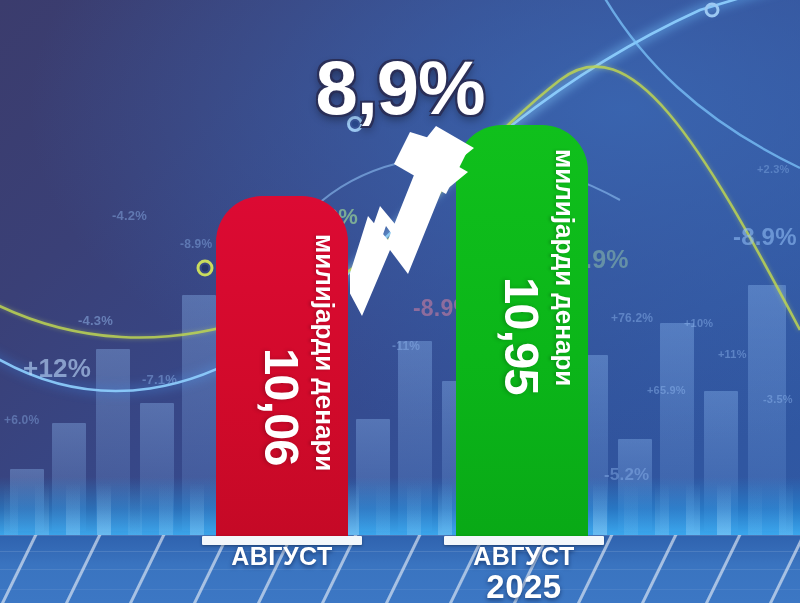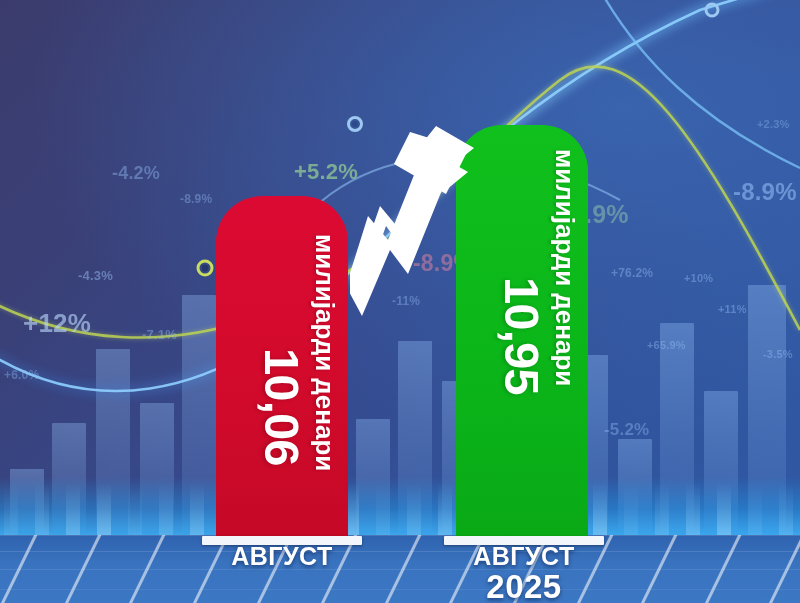--- a/index.html
+++ b/index.html
@@ -26,21 +26,21 @@
   .floor .dline{position:absolute;top:-30%;height:170%;width:3px;background:rgba(255,255,255,.55);
     transform-origin:top center;filter:blur(.2px);}
   .skyband{position:absolute;left:0;right:0;bottom:68px;height:58px;
     background:linear-gradient(180deg,rgba(26,150,235,0) 0%,rgba(30,160,240,.45) 55%,rgba(60,180,250,.85) 100%);}
   .skystripe{position:absolute;bottom:68px;width:14px;height:52px;background:linear-gradient(180deg,rgba(255,255,255,0),rgba(190,230,255,.45));}
 
   
   .curves{position:absolute;inset:0;}
 
   
-  .pct{position:absolute;font-weight:700;letter-spacing:.2px;white-space:nowrap;pointer-events:none;}
+  .pct{position:absolute;font-weight:700;letter-spacing:.2px;white-space:nowrap;pointer-events:none;margin-top:45px;}
 
   
   .bar{position:absolute;border-radius:46px 46px 0 0;}
   .bar.red{background:linear-gradient(180deg,#dc0a33 0%,#d20a2b 55%,#c50926 100%);}
   .bar.green{background:linear-gradient(180deg,#10c01c 0%,#0bb619 55%,#09a916 100%);}
   .barlabel{position:absolute;color:#fff;white-space:nowrap;transform-origin:left top;}
   .bigval{font-size:49px;font-weight:800;letter-spacing:-1px;
           text-shadow:0 2px 4px rgba(0,0,0,.22);}
   .unit{font-size:26px;font-weight:600;text-shadow:0 2px 3px rgba(0,0,0,.2);}
 
@@ -166,21 +166,21 @@
       <div class="skystripe" style="left: 593px; opacity: 0.79;"></div>
       <div class="skystripe" style="left: 624px; opacity: 0.25;"></div>
       <div class="skystripe" style="left: 655px; opacity: 0.43;"></div>
       <div class="skystripe" style="left: 686px; opacity: 0.61;"></div>
       <div class="skystripe" style="left: 717px; opacity: 0.79;"></div>
       <div class="skystripe" style="left: 748px; opacity: 0.25;"></div>
       <div class="skystripe" style="left: 779px; opacity: 0.43;"></div>
     </div>
 
   <div id="pcts">
-      <div class="pct" style="left: 112px; top: 163px; font-size: 18px; color: rgba(150, 190, 245, 0.42);">-4.2%</div>
+      <div class="pct" style="left: 112px; top: 163px; font-size: 13px; color: rgba(150, 190, 245, 0.42);">-4.2%</div>
       <div class="pct" style="left: 180px; top: 192px; font-size: 12px; color: rgba(150, 190, 245, 0.4);">-8.9%</div>
       <div class="pct" style="left: 78px; top: 268px; font-size: 13px; color: rgba(160, 200, 250, 0.45);">-4.3%</div>
       <div class="pct" style="left: 23px; top: 308px; font-size: 26px; color: rgba(186, 214, 248, 0.62);">+12%</div>
       <div class="pct" style="left: 142px; top: 327px; font-size: 13px; color: rgba(150, 190, 245, 0.42);">-7.1%</div>
       <div class="pct" style="left: 4px; top: 368px; font-size: 12px; color: rgba(150, 190, 245, 0.38);">+6.0%</div>
       <div class="pct" style="left: 294px; top: 159px; font-size: 22px; color: rgba(150, 205, 150, 0.72);">+5.2%</div>
       <div class="pct" style="left: 413px; top: 250px; font-size: 23px; color: rgba(215, 130, 160, 0.55);">-8.9%</div>
       <div class="pct" style="left: 392px; top: 294px; font-size: 12px; color: rgba(150, 190, 245, 0.4);">-11%</div>
       <div class="pct" style="left: 604px; top: 420px; font-size: 17px; color: rgba(150, 190, 245, 0.4);">-5.2%</div>
       <div class="pct" style="left: 733px; top: 178px; font-size: 24px; color: rgba(150, 195, 250, 0.55);">-8.9%</div>
@@ -215,14 +215,15 @@
   <svg width="130" height="200" viewBox="0 0 130 200" style="position:absolute;left:350px;top:120px;">
     <path d="M 2 196 L 30 152 L 48 172 L 74 118 L 48 104 L 104 28 L 122 96 L 96 84 L 62 146 L 44 128 L 18 200 Z" fill="#ffffff" opacity="0"></path>
     <g fill="#ffffff">
       <polygon points="86,6 124,28 104,44 118,52 96,70 70,26"></polygon>
       <path d="M 98 36 L 74 78 L 52 128 L 36 106 L 10 180 L 0 172 L 30 86 L 50 110 L 70 64 L 80 22 Z"></path>
       <polygon points="60,12 118,30 96,74 44,44"></polygon>
       <path d="M 70 40 L 38 120 L 18 96 L -4 166 L 12 196 L 40 130 L 58 154 L 92 70 Z"></path>
     </g>
   </svg>
 
+  <div class="headline">8,9%</div>
 
 </div>
 
 </body></html>

